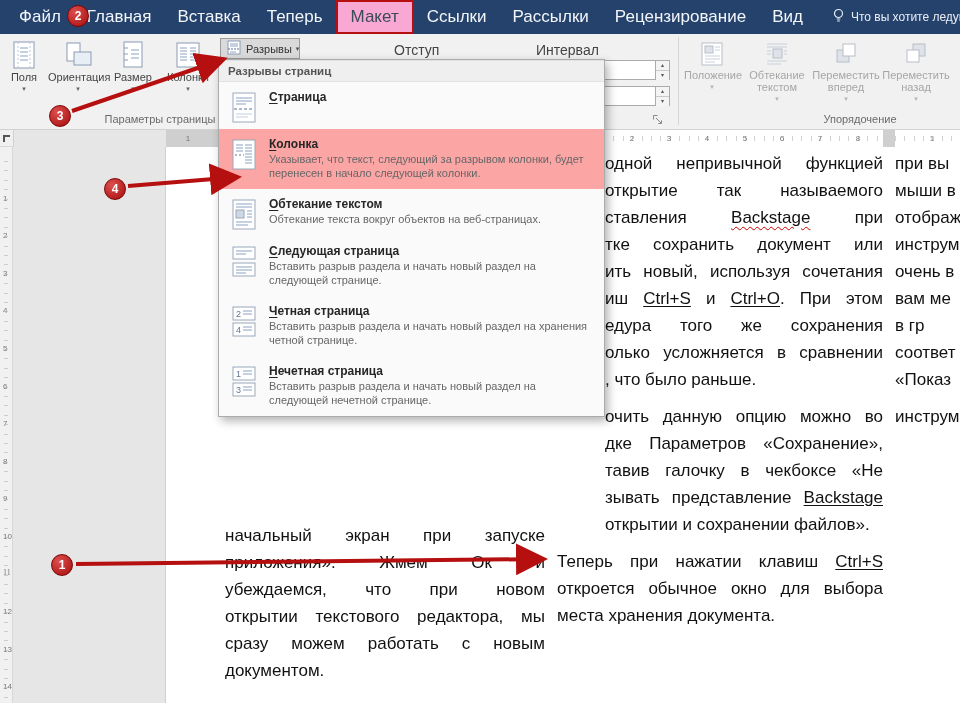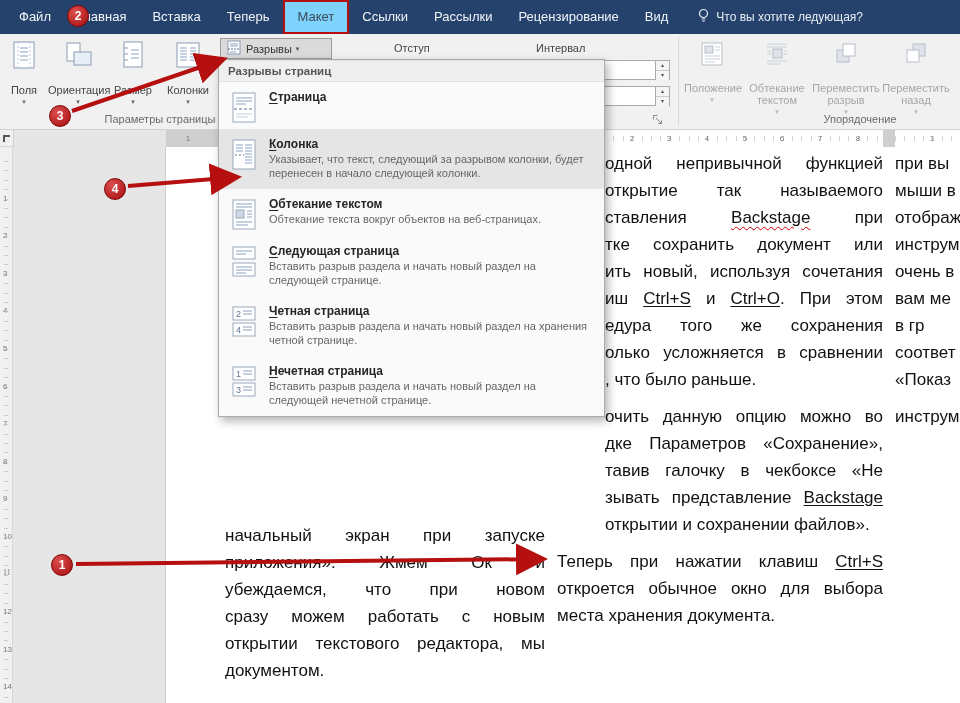--- a/index.html
+++ b/index.html
@@ -2,34 +2,34 @@
 <html><head>
 <meta charset="utf-8">
 <style>
   *{margin:0;padding:0;box-sizing:border-box}
   html,body{width:960px;height:703px;overflow:hidden}
   body{font-family:"Liberation Sans","DejaVu Sans",sans-serif;background:#fff}
   .app{position:relative;width:960px;height:703px;overflow:hidden;background:#e6e6e6}
 
   
   .tabbar{position:absolute;top:0;left:0;right:0;height:34px;background:#24426b;display:flex;align-items:stretch;padding-left:6px;z-index:5}
-  .tab{padding:0 13px;line-height:34px;font-size:13px;color:#f2f5fa;white-space:nowrap;cursor:default}
-  .tab.sel{background:#7dd3fc;color:#3d4a58;border:2px solid #b50f0f;line-height:30px}
+  .tab{padding:0 13px;line-height:34px;font-size:17px;color:#f2f5fa;white-space:nowrap;cursor:default}
+  .tab.sel{background:#f9a8d4;color:#3d4a58;border:2px solid #b50f0f;line-height:30px}
   .tellme{display:flex;align-items:center;gap:6px;margin-left:16px;color:#e9eef6;font-size:12px;white-space:nowrap}
 
   
   .ribbon{position:absolute;top:34px;left:0;right:0;height:96px;background:#f1f1f1;border-bottom:1px solid #d2d2d2;z-index:4}
   .bigbtn{position:absolute;top:4px;height:76px;text-align:center}
   .bigbtn svg{display:block;margin:2px auto 0}
-  .blabel{font-size:11px;color:#444;line-height:12px;margin-top:14px}
+  .blabel{font-size:11px;color:#444;line-height:12px;margin-top:1px}
   .caret{display:block;font-size:7px;color:#666;line-height:7px;margin-top:2px}
   .bigbtn.dis .blabel{color:#a6a6a6}
   .bigbtn.dis .caret{color:#b5b5b5}
-  .breaksbtn{position:absolute;left:220px;top:4px;width:112px;height:21px;background:#dadada;border:1px solid #9a9a9a;display:flex;align-items:center;gap:4px;padding:0 5px;font-size:11px;color:#333}
-  .seclabel{position:absolute;top:8px;font-size:11px;color:#444}
+  .breaksbtn{position:absolute;left:220px;top:4px;width:80px;height:21px;background:#dadada;border:1px solid #9a9a9a;display:flex;align-items:center;gap:4px;padding:0 5px;font-size:11px;color:#333}
+  .seclabel{position:absolute;top:8px;font-size:14px;color:#444}
   .spin{position:absolute;width:92px;height:20px;background:#fff;border:1px solid #ababab;display:flex;align-items:center}
   .spinval{flex:1;text-align:left;padding-right:4px;font-size:11px;color:#333}
   .spinbtns{width:14px;height:100%;border-left:1px solid #ababab;display:flex;flex-direction:column}
   .sb{flex:1;font-size:6px;line-height:9px;text-align:center;color:#555;background:#f4f4f4}
   .sb+.sb{border-top:1px solid #c9c9c9}
   .launcher{position:absolute;left:652px;top:78px;width:12px;height:12px}
   .vsep{position:absolute;left:678px;top:3px;width:1px;height:88px;background:#d7d7d7}
   .grplabel{position:absolute;top:79px;font-size:11px;color:#6a6a6a;text-align:center;white-space:nowrap;overflow:hidden}
 
   
@@ -53,21 +53,21 @@
   .pend{text-align-last:left}
   .pgap{margin-top:10px}
   .col3 .tline{text-align:left;text-align-last:left;white-space:nowrap}
   .u{text-decoration:underline;text-underline-offset:2px}
   .w{text-decoration:underline;text-decoration-style:wavy;text-decoration-color:#d00000;text-decoration-thickness:1px;text-underline-offset:3px}
 
   
   .menu{position:absolute;left:218px;top:59px;width:387px;background:#fafafa;border:1px solid #ababab;box-shadow:3px 4px 9px rgba(0,0,0,.3);z-index:50}
   .mhead{background:#efefef;border-bottom:1px solid #e2e2e2;border-top:1px solid #e2e2e2;color:#555;font-weight:700;font-size:11.5px;padding:4px 9px}
   .mitem{position:relative;padding:8px 10px 9px 50px;min-height:47px;cursor:default}
-  .mitem.hl{background:#e5e5e5}
+  .mitem.hl{background:#fca5a5}
   .micon{position:absolute;left:9px;top:9px;width:32px;height:34px}
   .mtitle{font-size:12px;font-weight:700;color:#262626;margin-bottom:2px}
   .mdesc{font-size:11px;line-height:13.5px;color:#666}
 
   
   .overlay{position:absolute;left:0;top:0;z-index:90;pointer-events:none}
   .arrow{stroke:#b50f0f;stroke-width:4;marker-end:url(#ah)}
   .badge{position:absolute;width:22px;height:22px;border-radius:50%;background:radial-gradient(circle at 35% 30%,#dd4f4f,#a50b0b);border:1px solid #7d0606;color:#fff;font-size:12px;font-weight:700;line-height:21px;text-align:center;z-index:95;pointer-events:none}
 </style>
 </head>
@@ -209,21 +209,21 @@
       <span class="caret">▾</span>
     </div>
 
     <div class="bigbtn dis" style="left:812px;width:68px">
       <span>
         <svg width="28" height="28" viewBox="0 0 28 28">
             <rect x="5" y="10" width="12" height="12" fill="#dfe3e9" stroke="#b7bec7"></rect>
             <rect x="11" y="4" width="12" height="12" fill="#fff" stroke="#b7bec7"></rect>
           </svg>
       </span>
-      <div class="blabel">Переместить разрыв</div>
+      <div class="blabel">Переместить вперед</div>
       <span class="caret">▾</span>
     </div>
 
     <div class="bigbtn dis" style="left:882px;width:68px">
       <span>
         <svg width="28" height="28" viewBox="0 0 28 28">
             <rect x="11" y="4" width="12" height="12" fill="#dfe3e9" stroke="#b7bec7"></rect>
             <rect x="5" y="10" width="12" height="12" fill="#fff" stroke="#b7bec7"></rect>
           </svg>
       </span>
@@ -271,22 +271,22 @@
       <span class="rnum" style="top: 502px;">13</span>
       <span class="rnum" style="top: 539px;">14</span>
     </div>
 
   <div class="docarea">
     <div class="page">
       <div class="doc" style="left:59px;top:375px;width:320px">
           <div class="tline">начальный экран при запуске</div>
           <div class="tline">приложения». Жмем Ок и</div>
           <div class="tline">убеждаемся, что при новом</div>
+          <div class="tline">открытии текстового редактора, мы</div>
           <div class="tline">сразу можем работать с новым</div>
-          <div class="tline">открытии текстового редактора, мы</div>
           <div class="tline pend">документом.</div>
         </div>
       <div class="doc" style="left:391px;top:401px;width:326px">
           <div class="tline">Теперь при нажатии клавиш <span class="u">Ctrl+S</span></div>
           <div class="tline">откроется обычное окно для выбора</div>
           <div class="tline pend">места хранения документа.</div>
         </div>
       <div class="doc" style="left:439px;top:3px;width:278px">
           <div class="tline">одной непривычной функцией</div>
           <div class="tline">открытие так называемого</div>

